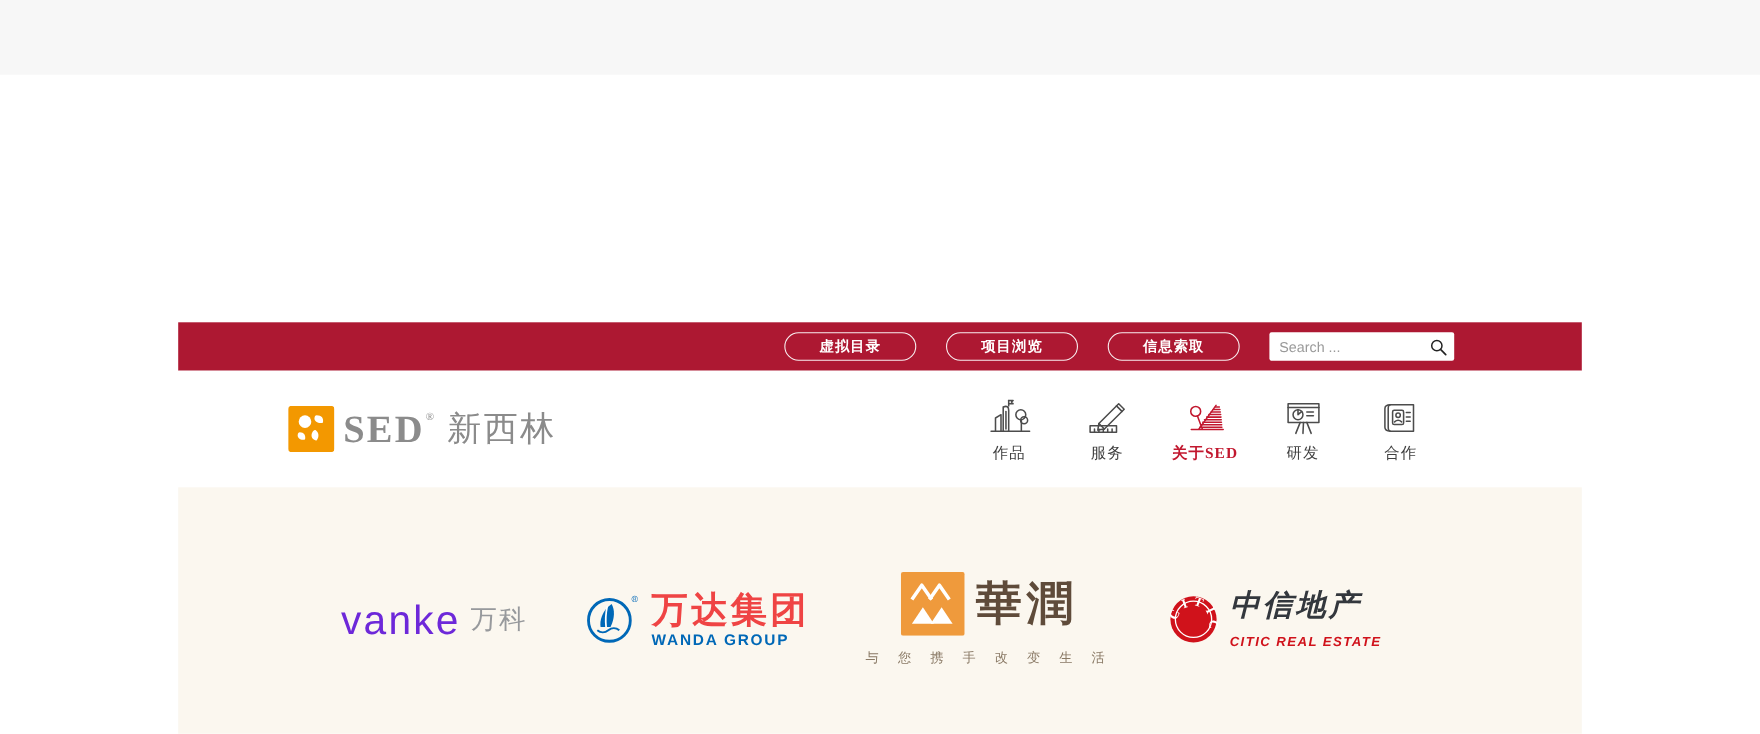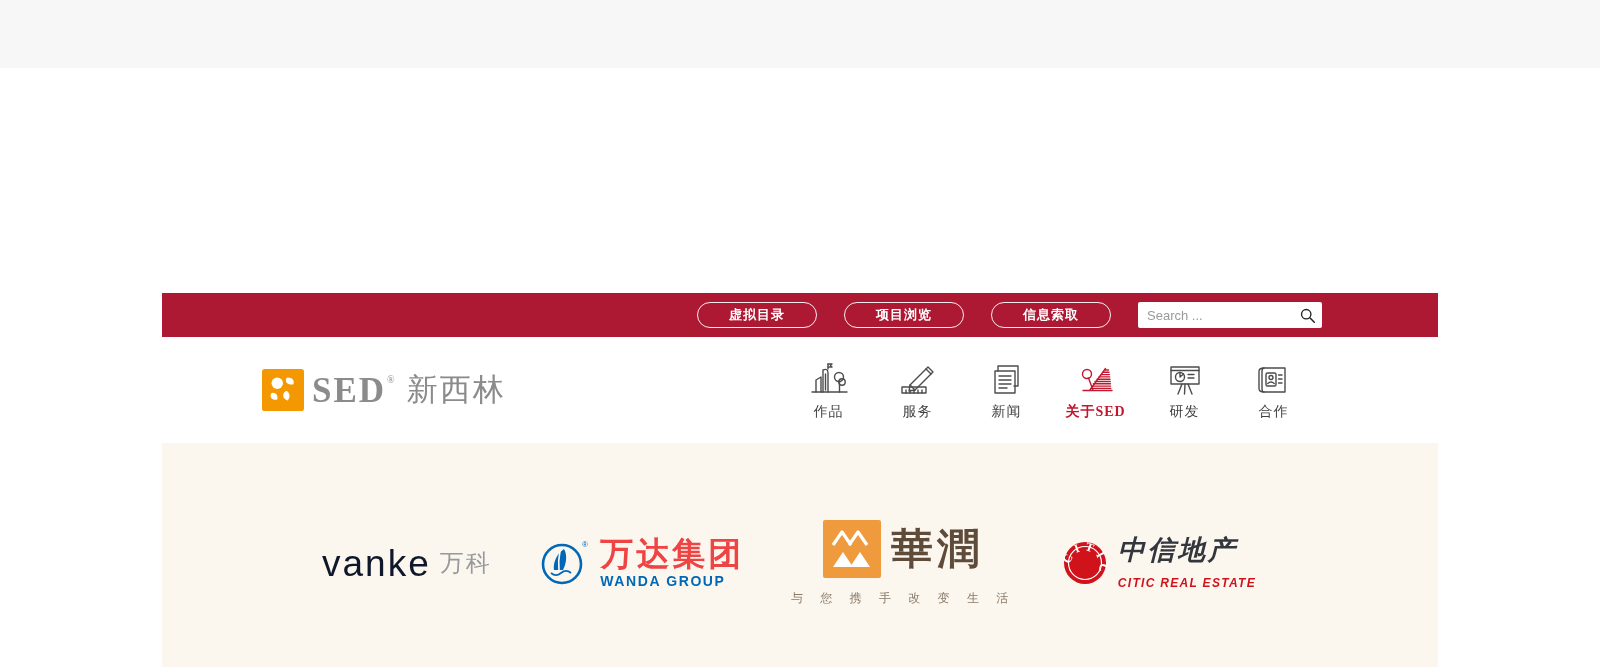--- a/index.html
+++ b/index.html
@@ -10,21 +10,21 @@
   .container { width: 1276px; margin: 0 auto; }
 
   
   .redbar { height: 44px; background: #ad1832; display: flex; align-items: center;
     justify-content: flex-end; gap: 27px; padding-right: 116px; }
   .redbar .pill-btn { width: 120px; height: 26px; background: transparent;
     border: 1px solid rgba(255,255,255,.92); border-radius: 13px; color: #ffffff;
     font-size: 13px; font-weight: bold; letter-spacing: 1px; cursor: pointer;
     display: flex; align-items: center; justify-content: center;
     font-family: "Liberation Sans", sans-serif; }
-  .searchbox { width: 184px; height: 26px; background: #ffffff; border-radius: 2px;
+  .searchbox { width: 168px; height: 26px; background: #ffffff; border-radius: 2px;
     display: flex; align-items: center; padding: 0 6px 0 9px; }
   .searchbox input { flex: 1; min-width: 0; border: none; outline: none; font-size: 13px;
     color: #555; font-family: "Liberation Sans", sans-serif; background: transparent; }
   .searchbox input::placeholder { color: #9a9a9a; }
   .searchbox .mag { width: 17px; height: 17px; flex: 0 0 auto; cursor: pointer; }
 
   
   .header { height: 106px; background: #ffffff; display: flex; align-items: center;
     padding-left: 100px; font-family: Liberation Serif, serif; }
   .logo { display: flex; align-items: center; gap: 8px; cursor: pointer; }
@@ -41,21 +41,21 @@
   .nav-item .nlabel { font-size: 14px; color: #3f3f3f; letter-spacing: 1px; }
   .nav-item.active .nlabel { color: #c2182f; font-weight: bold; }
   .nav-stroke { stroke: #4c4c4c; fill: none; stroke-width: 1.4; stroke-linejoin: round; stroke-linecap: round; }
   .nav-stroke-red { stroke: #c2182f; fill: none; stroke-width: 1.4; stroke-linejoin: round; stroke-linecap: round; }
 
   
   .partners { height: 240px; background: #fbf7ef; display: flex; align-items: center;
     justify-content: space-between; padding: 0 182px 0 148px; }
   .partner { display: flex; align-items: center; cursor: pointer; }
 
-  .vanke-latin { color: #0f172a; font-size: 37px; letter-spacing: 2px; line-height: 1; margin-left: 12px; }
+  .vanke-latin { color: #6d28d9; font-size: 37px; letter-spacing: 2px; line-height: 1; }
   .vanke-cn { color: #97999c; font-size: 24px; margin-left: 9px; letter-spacing: 2px; }
 
   .wanda { gap: 10px; }
   .wanda-text { display: flex; flex-direction: column; line-height: 1.05; }
   .wanda-cn { color: #ef4444; font-size: 33px; font-weight: bold; letter-spacing: 3px; }
   .wanda-en { color: #0068b7; font-size: 14px; font-weight: bold; letter-spacing: 1.6px; margin-top: 2px; }
 
   .huarun { flex-direction: column; align-items: center; }
   .huarun-row { display: flex; align-items: center; gap: 10px; justify-content: center; }
   .huarun-cn { color: #5f4b3a; font-size: 42px; font-weight: bold;
@@ -132,33 +132,20 @@
             <line x1="22" y1="30" x2="22" y2="33"></line>
             <line x1="26" y1="30" x2="26" y2="33"></line>
             <path d="M14 25 L32 7 L37 12 L19 30 L13 31 Z"></path>
             <line x1="30" y1="9" x2="35" y2="14"></line>
             <line x1="14" y1="25" x2="19" y2="30"></line>
           </g>
         </svg>
         <span class="nlabel">服务</span>
       </div>
 
-      <div class="nav-item">
-        <svg class="nicon" viewBox="0 0 44 40">
-          <g class="nav-stroke">
-            <path d="M13 11 V6 H33 V26 H29"></path>
-            <path d="M10 11 H30 V33 H10 Z"></path>
-            <line x1="14" y1="16" x2="26" y2="16"></line>
-            <line x1="14" y1="20" x2="26" y2="20"></line>
-            <line x1="14" y1="24" x2="26" y2="24"></line>
-            <line x1="14" y1="28" x2="22" y2="28"></line>
-          </g>
-        </svg>
-        <span class="nlabel">新闻</span>
-      </div>
 
       <div class="nav-item active">
         <svg class="nicon" viewBox="0 0 44 40">
           <g class="nav-stroke-red" stroke-width="1.2">
             <line x1="31" y1="10" x2="34.5" y2="10"></line>
             <line x1="29" y1="12.3" x2="35" y2="12.3"></line>
             <line x1="27" y1="14.6" x2="35.4" y2="14.6"></line>
             <line x1="25" y1="16.9" x2="35.7" y2="16.9"></line>
             <line x1="23" y1="19.2" x2="36" y2="19.2"></line>
             <line x1="21" y1="21.5" x2="36.2" y2="21.5"></line>

